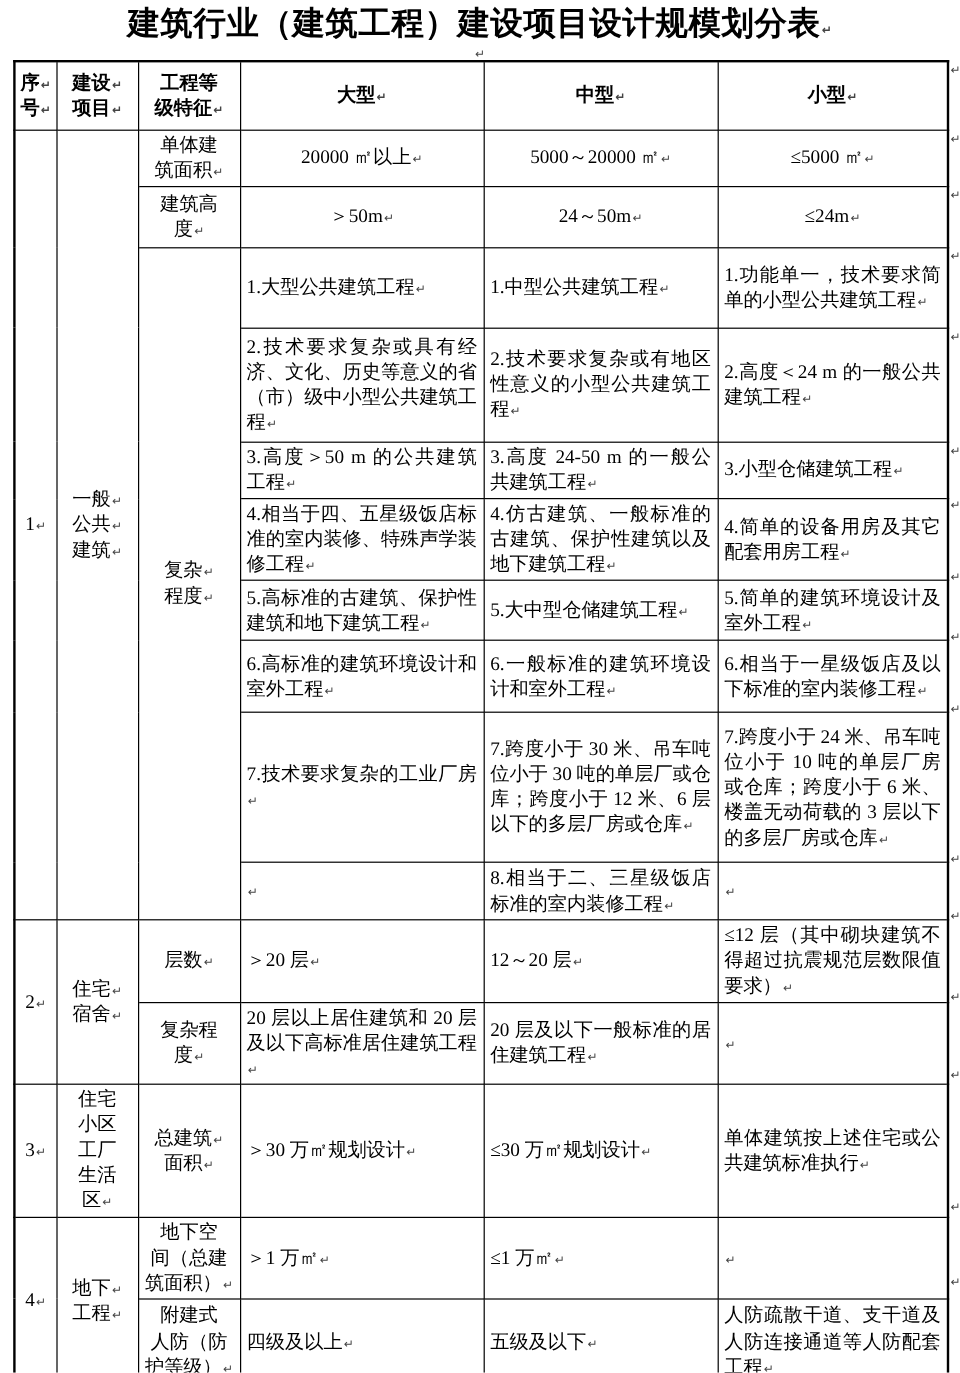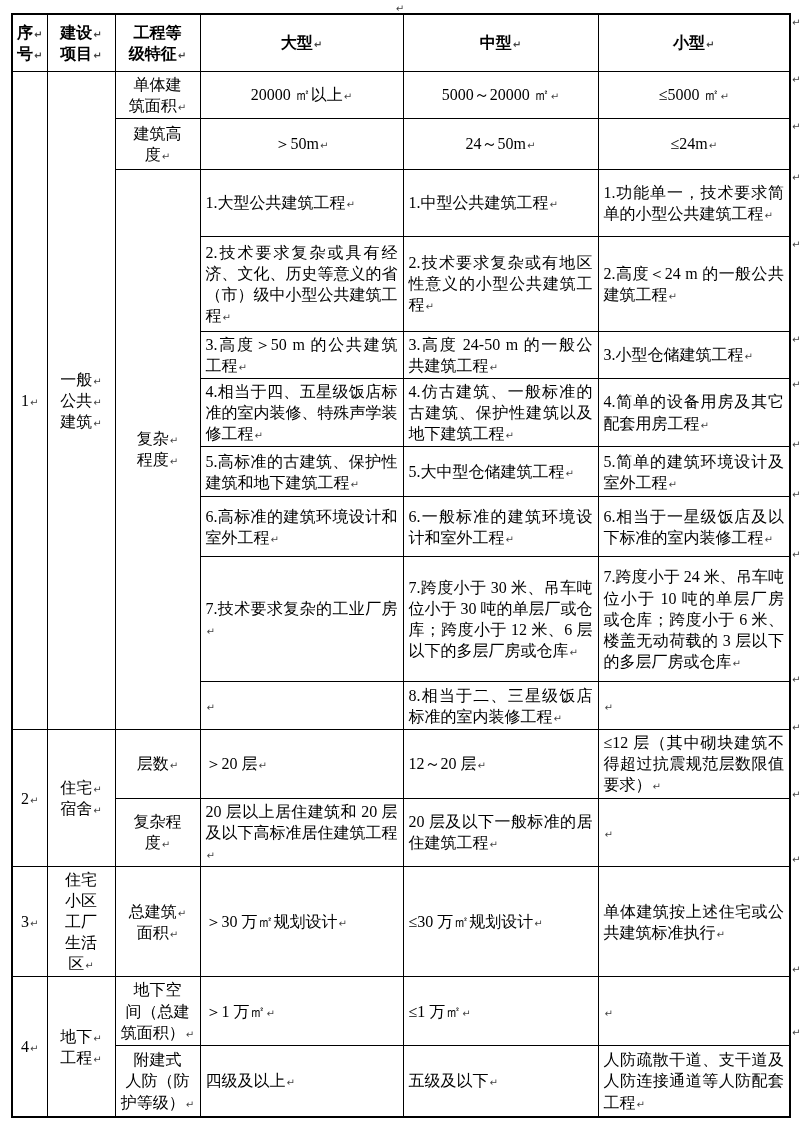--- a/index.html
+++ b/index.html
@@ -46,20 +46,21 @@
   .row-end-mark::after {
     content:"\21B5"; font-size:10px; color:#444;
     font-family:"DejaVu Sans",sans-serif;
   }
 </style>
 </head>
 <body>
 
 <div class="page">
 
+  <h1 class="doc-title">建筑行业（建筑工程）建设项目设计规模划分表<span class="pmark">↵</span></h1>
   <div class="empty-para"></div>
 
   <div class="table-wrap">
     <table class="scale-table">
       <colgroup>
         <col style="width:35px">
           <col style="width:68px">
           <col style="width:85px">
         <col style="width:203px">
           <col style="width:195px">

